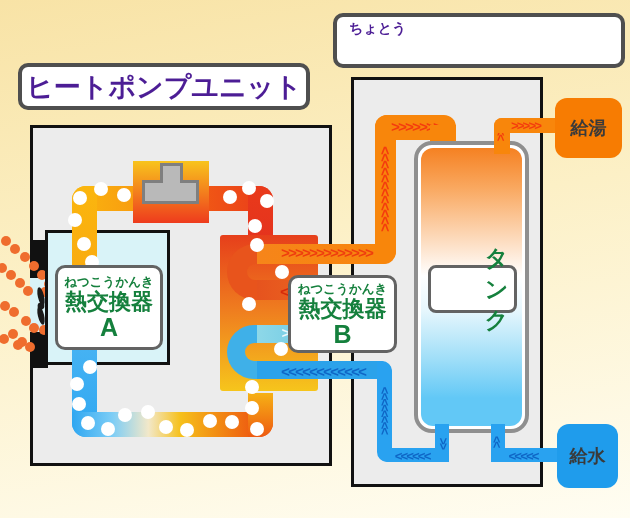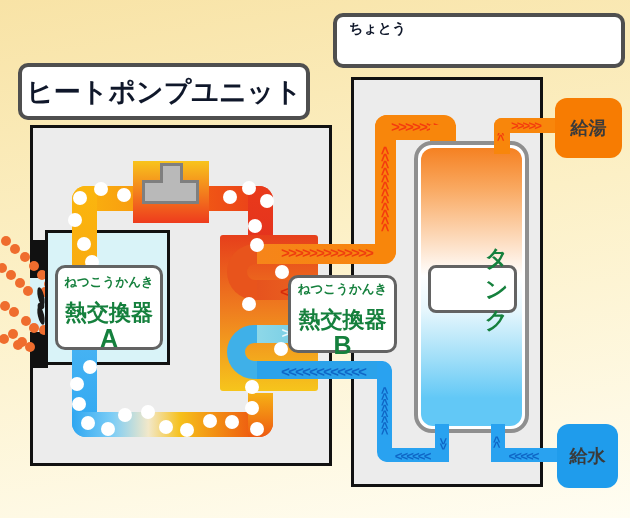--- a/index.html
+++ b/index.html
@@ -3,24 +3,24 @@
 <meta charset="utf-8">
 <style>
   html,body{margin:0;padding:0;}
   #stage{
     position:relative;width:630px;height:518px;overflow:hidden;
     font-family:"Liberation Sans","DejaVu Sans",sans-serif;
     background:linear-gradient(170deg,#f8e3a6 0%,#fcf0c6 45%,#fffdf2 100%);
   }
   .abs{position:absolute;}
   .unitbox{background:#ececec;border:3px solid #111;}
-  .titlebox{background:#fff;border:4px solid #4f4f4f;border-radius:10px;color:#0f172a;font-weight:bold;box-sizing:border-box;}
+  .titlebox{background:#fff;border:4px solid #4f4f4f;border-radius:10px;color:#4c1d95;font-weight:bold;box-sizing:border-box;}
   .exlabel{background:#fff;border:3px solid #636363;border-radius:10px;color:#15803d;text-align:center;box-sizing:border-box;}
   .exlabel .furi{font-size:12.5px;font-weight:bold;line-height:16px;margin-top:6px;}
-  .exlabel .nm{font-size:22px;font-weight:bold;line-height:24px;margin-top:11px;}
+  .exlabel .nm{font-size:22px;font-weight:bold;line-height:24px;}
   .exlabel .id{font-size:25px;font-weight:bold;line-height:27px;}
   .portbox{border-radius:12px;color:#3a3a3a;font-weight:bold;font-size:18px;display:flex;align-items:center;justify-content:center;}
   .pipe{position:absolute;}
   .chev-span{position:absolute;left:50%;top:50%;white-space:nowrap;font-family:"Liberation Mono","DejaVu Sans Mono",monospace;font-weight:bold;pointer-events:none;}
   .dot{position:absolute;border-radius:50%;}
   .smalltext{font-weight:bold;color:#222;text-align:center;}
 </style>
 </head>
 <body>
 
@@ -178,20 +178,20 @@
     <span style="font-size:23px;font-weight:bold;">タンク</span>
   </div>
 
   <div class="abs portbox" style="left:555px;top:98px;width:67px;height:60px;background:#f77c02;">
     <span>給湯</span>
   </div>
   <div class="abs portbox" style="left:557px;top:424px;width:61px;height:64px;background:#1f9cec;">
     <span>給水</span>
   </div>
 
-  <div class="abs titlebox" style="left:18px;top:63px;width:292px;height:57px;display:flex;align-items:center;justify-content:center;">
+  <div class="abs titlebox" style="left:18px;top:63px;width:292px;height:47px;display:flex;align-items:center;justify-content:center;">
     <span style="font-size:27px;">ヒートポンプユニット</span>
   </div>
   <div class="abs titlebox" style="left:333px;top:13px;width:292px;height:55px;padding-left:12px;">
     <div style="font-size:14px;line-height:16px;margin-top:3px;">ちょとう</div>
   </div>
 
 </div>
 
 </body></html>

